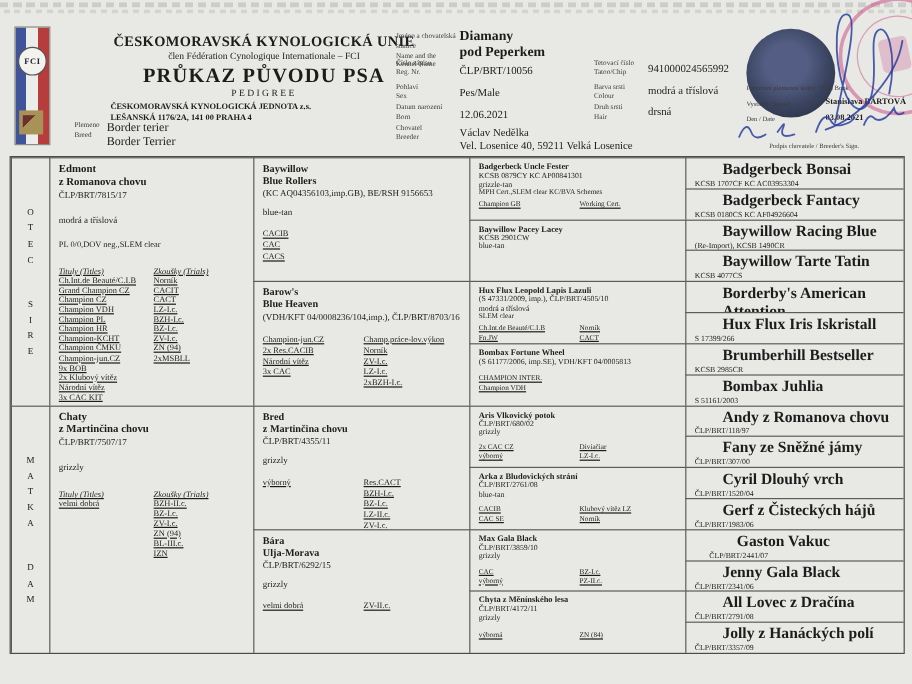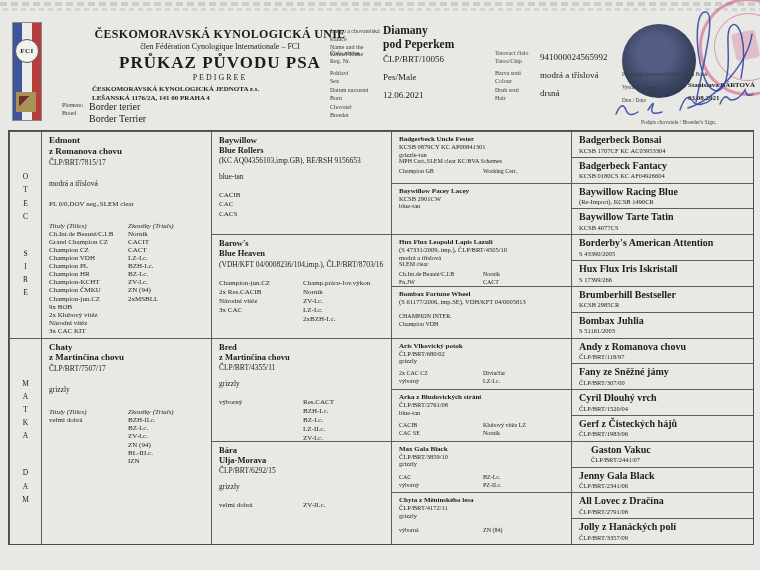--- a/index.html
+++ b/index.html
@@ -48,37 +48,37 @@
        grid-template-columns:32px 170px 180px 180px 1fr;grid-template-rows:repeat(16,1fr);
        border:1px solid #4c4c4c;}
   .c{border-left:1px solid #5c5c5c;border-top:1px solid #5c5c5c;padding:3px 4px 2px 7px;overflow:hidden;}
   .axis{display:flex;flex-direction:column;align-items:center;justify-content:center;gap:24px;padding:0;}
   .st{font-size:7.5px;line-height:1.75;text-align:center;}
   .nm{font-weight:bold;font-size:8.5px;line-height:1.2;}
   .rg{font-size:7.5px;margin-top:1px;}
   .cl{font-size:7.5px;}
   .hl{font-size:7px;}
   .two{display:flex;}
-  .col{flex:1;font-size:7px;line-height:1.3;}
+  .col{flex:1;font-size:7px;line-height:1.3;text-decoration:underline;}
   .hd{font-style:italic;}
   .g1 .nm{font-size:9px;}
   .g1 .cl{margin-top:12px;}
   .g1 .hl{margin-top:12px;}
   .g1 .two{margin-top:14px;}
   .g1 .col{line-height:1.16;}
   .g2 .cl{margin-top:7px;}
   .g2 .two{margin-top:10px;}
   .g3 .nm{font-size:7px;line-height:1.15;}
   .g3 .rg{font-size:6.5px;margin-top:0;line-height:1.15;}
   .g3 .cl{font-size:6.5px;line-height:1.15;}
   .g3 .hl{font-size:6px;line-height:1.15;}
   .g3 .two{margin-top:3px;}
   .g3 .col{font-size:6px;line-height:1.3;}
   .g4{padding-top:2px;}
-  .g4 .nm{font-size:10px;line-height:1.15;}
+  .g4 .nm{font-size:13px;line-height:1.15;margin-left:23px;}
   .g4 .rg{font-size:6.5px;line-height:1.15;}
   .sig{stroke:#2b3f9c;stroke-width:1.5;fill:none;stroke-linecap:round;opacity:.85;}
 </style>
 </head>
 <body>
 
 <div class="page">
   <div class="abs orn"></div>
 
   <div class="abs logo">
@@ -106,20 +106,22 @@
   <div class="abs lbl pre" style="left:330px;top:87px;">Datum narození
 Born</div>
   <div class="abs lbl pre" style="left:330px;top:104px;">Chovatel
 Breeder</div>
 
   <div class="abs dogname pre">Diamany
 pod Peperkem</div>
   <div class="abs v" style="left:383px;top:54px;">ČLP/BRT/10056</div>
   <div class="abs v" style="left:383px;top:72px;">Pes/Male</div>
   <div class="abs v" style="left:383px;top:90px;">12.06.2021</div>
+  <div class="abs v pre" style="left:383px;top:105px;line-height:1.25;">Václav Nedělka
+Vel. Losenice 40, 59211 Velká Losenice</div>
 
   <div class="abs lbl pre" style="left:495px;top:50px;">Tetovací číslo
 Tatoo/Chip</div>
   <div class="abs lbl pre" style="left:495px;top:70px;">Barva srsti
 Colour</div>
   <div class="abs lbl pre" style="left:495px;top:87px;">Druh srsti
 Hair</div>
 
   <div class="abs v" style="left:540px;top:52px;">941000024565992</div>
   <div class="abs v" style="left:540px;top:70px;">modrá a tříslová</div>

